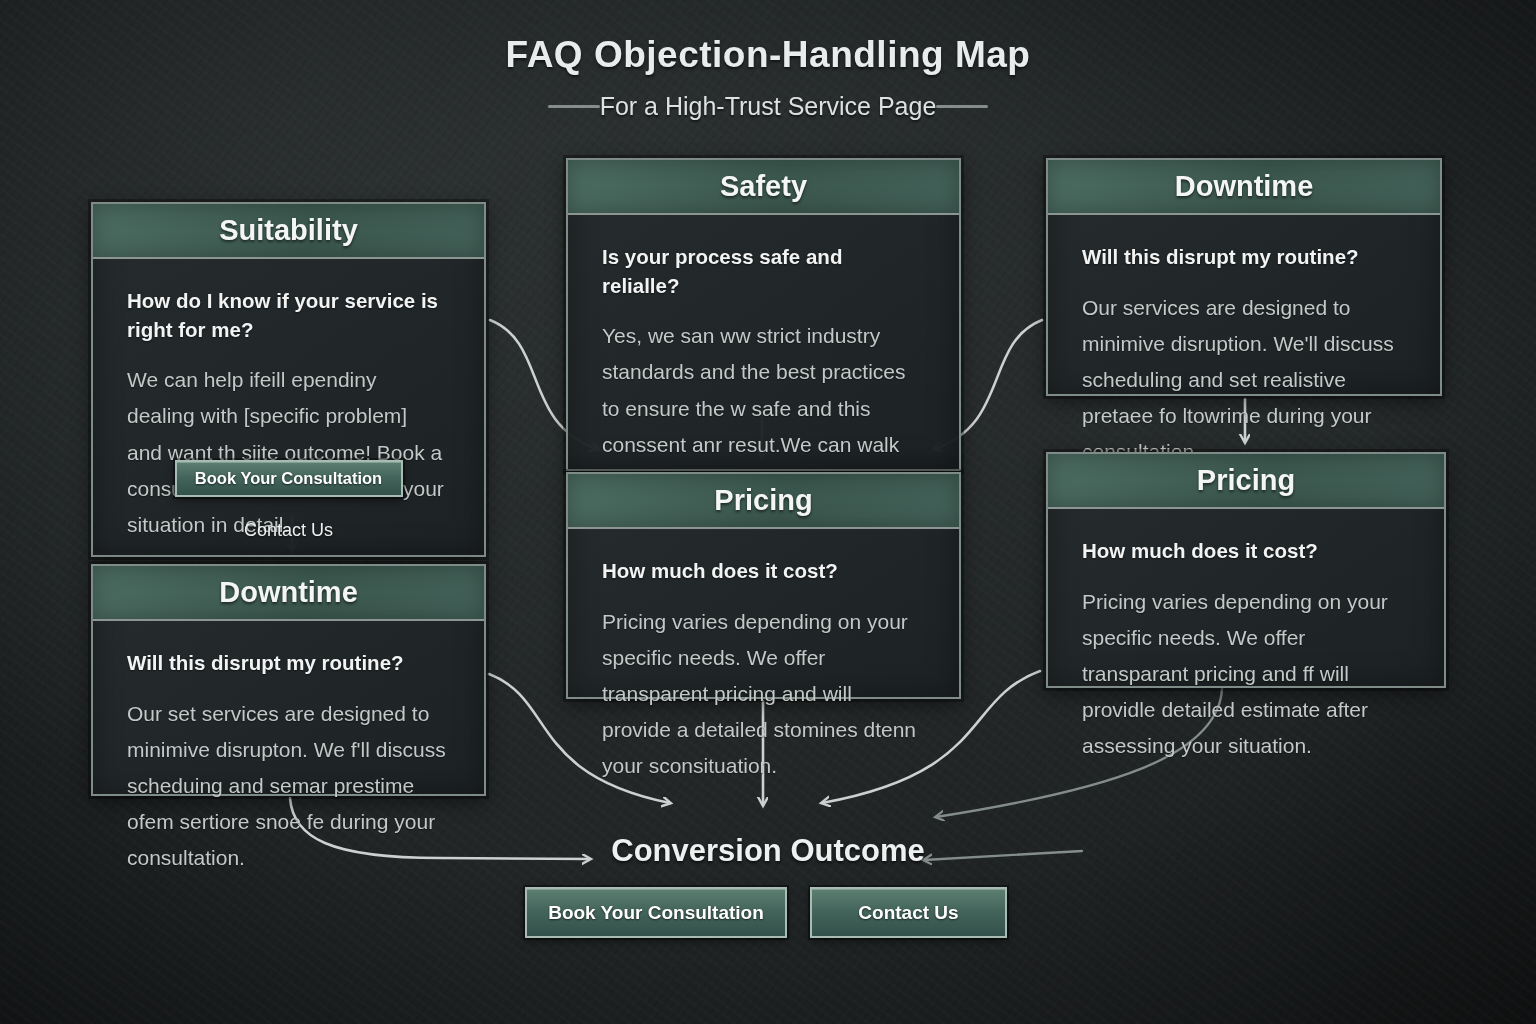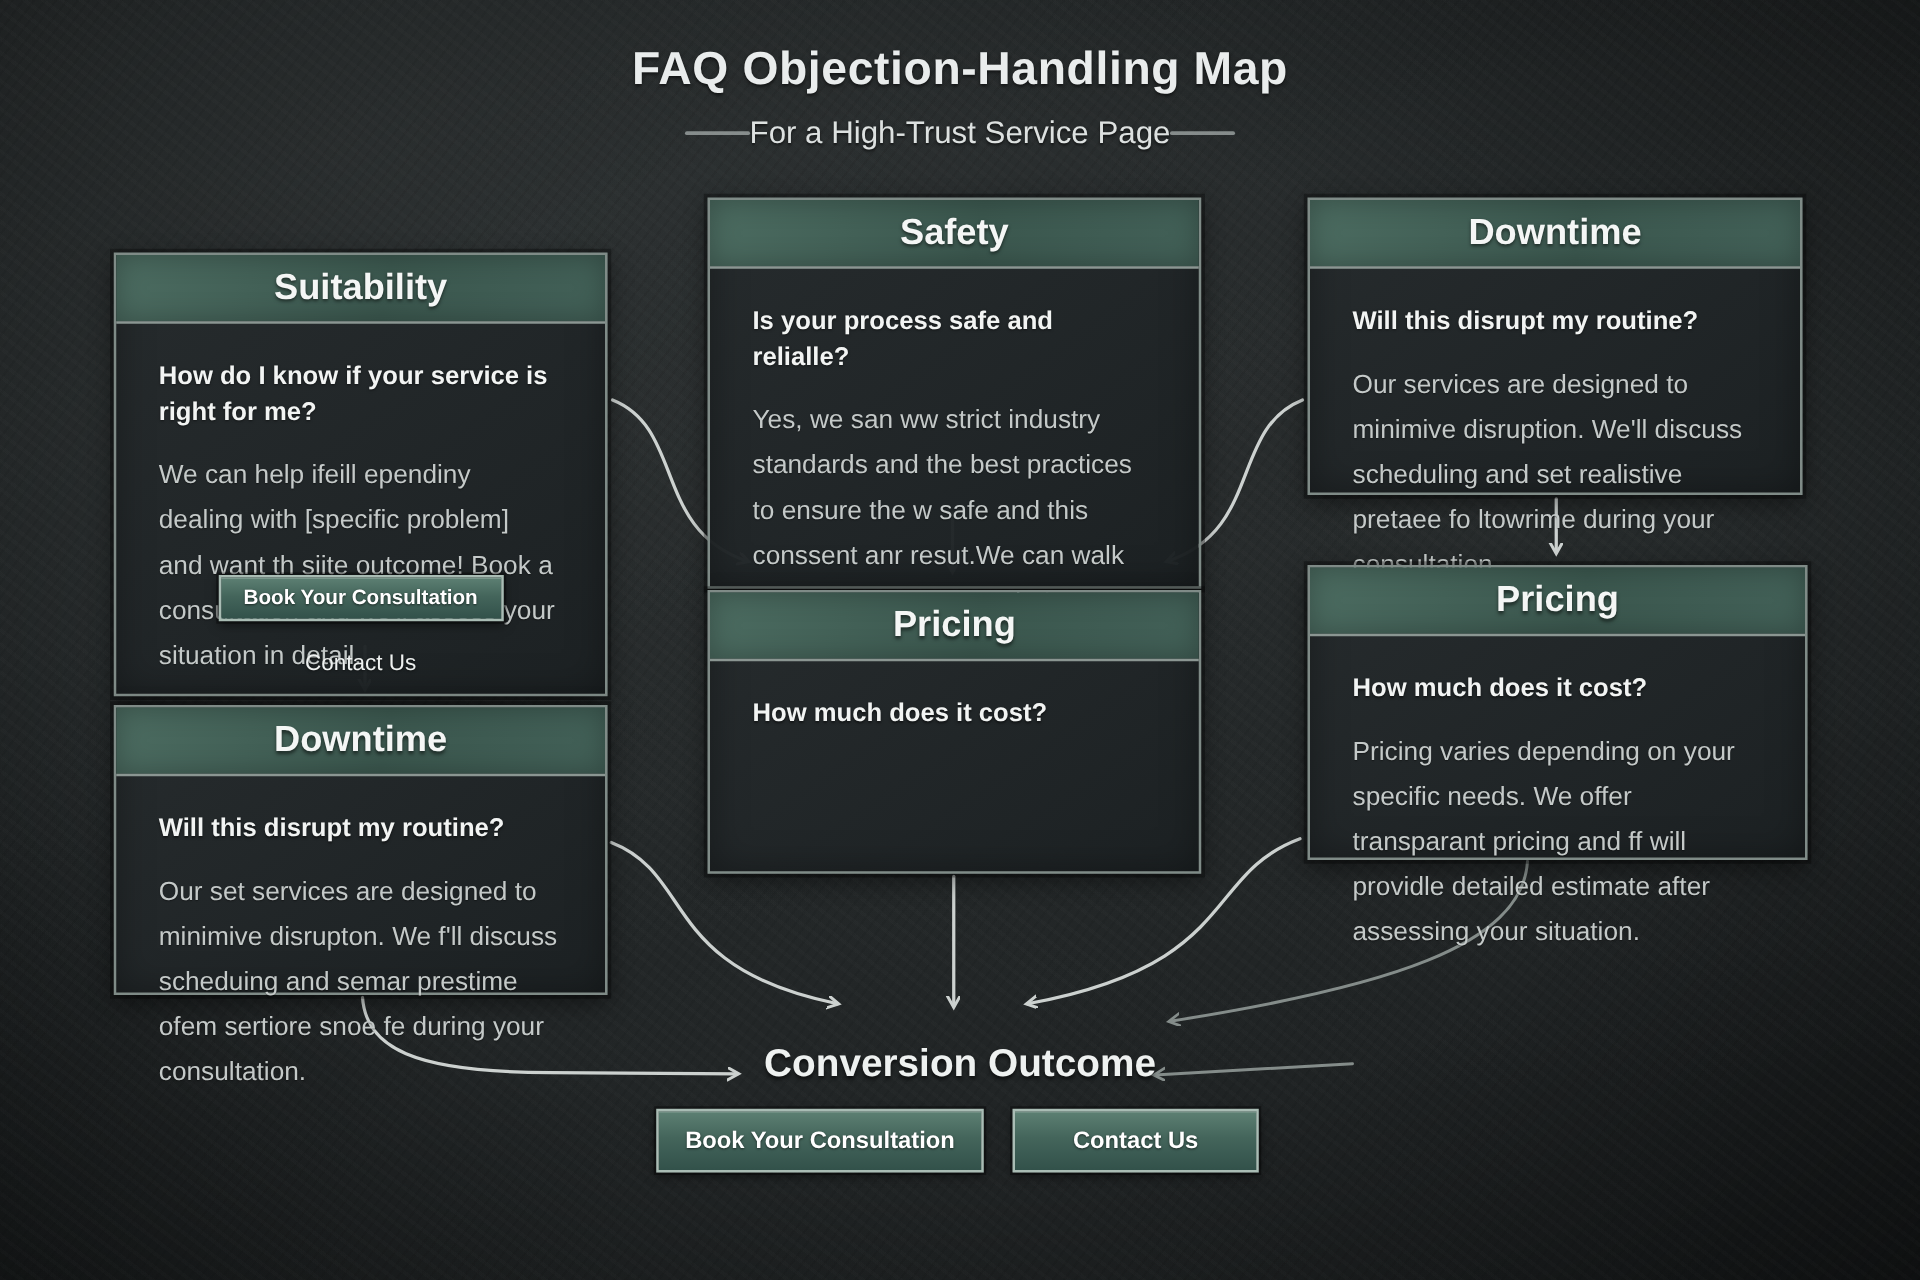--- a/index.html
+++ b/index.html
@@ -166,20 +166,21 @@
     <div class="box-body">Our services are designed to minimive disruption. We'll discuss scheduling and set realistive pretaee fo ltowrime during your consultation.</div>
   </div>
 </div>
 
 <div id="box-pricing-mid" class="faq-box">
   <div class="box-header">
     <span>Pricing</span>
   </div>
   <div class="box-content">
     <div class="box-question">How much does it cost?</div>
+    <div class="box-body">Pricing varies depending on your specific needs. We offer transparent pricing and will provide a detailed stomines dtenn your sconsituation.</div>
   </div>
 </div>
 
 <div id="box-pricing-right" class="faq-box">
   <div class="box-header">
     <span>Pricing</span>
   </div>
   <div class="box-content">
     <div class="box-question">How much does it cost?</div>
     <div class="box-body">Pricing varies depending on your specific needs. We offer transparant pricing and ff will providle detailed estimate after assessing your situation.</div>

